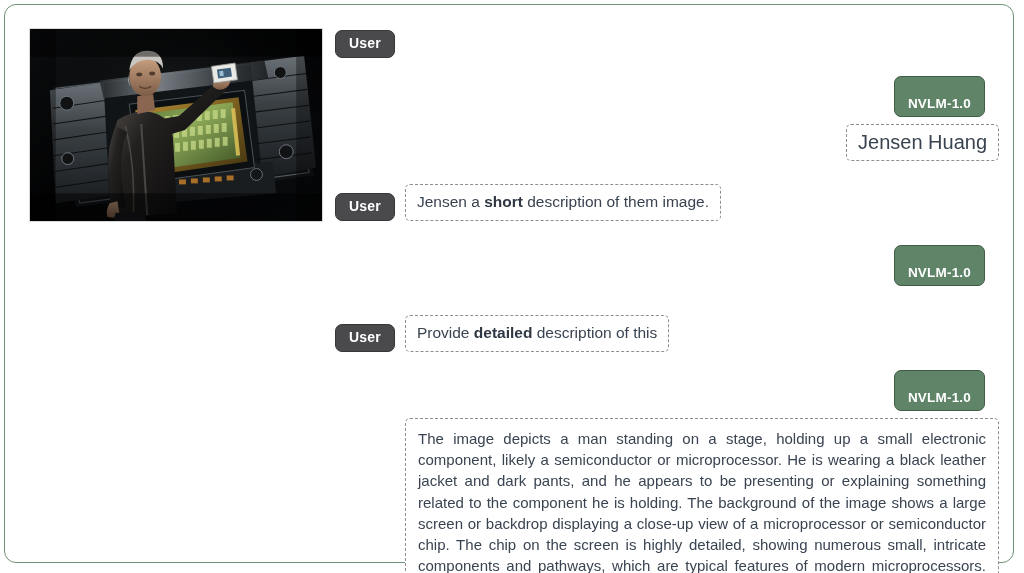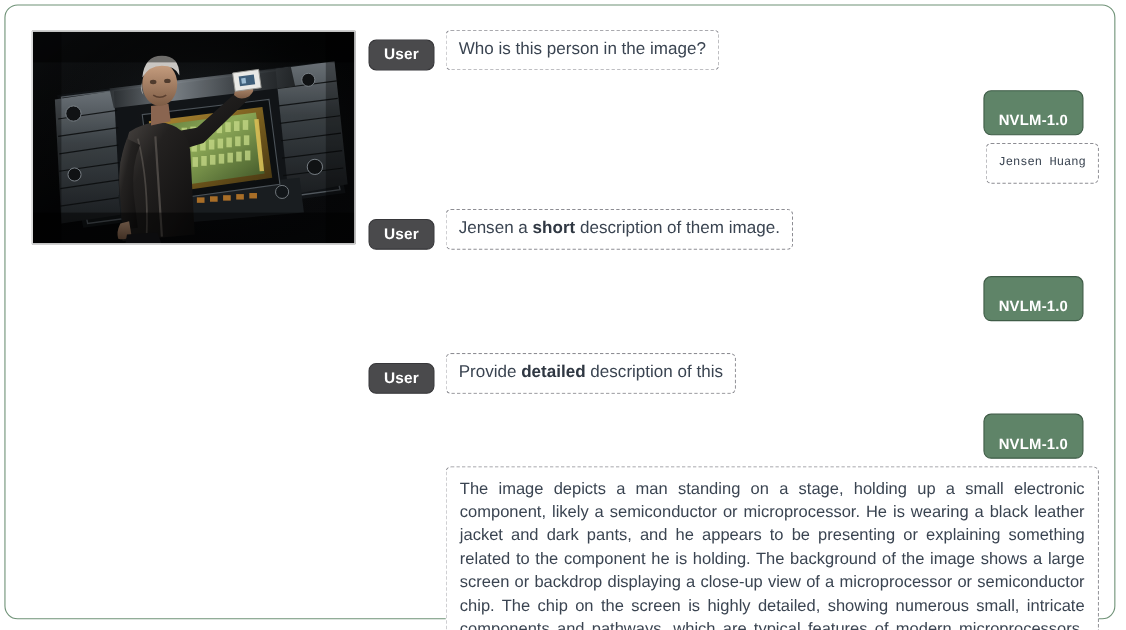--- a/index.html
+++ b/index.html
@@ -102,21 +102,21 @@
     line-height: 20px;
     padding: 7px 11px 8px 11px;
     background: #ffffff;
   }
   .bubble b { font-weight: bold; color: #2f3742; margin-top: 48px; }
 
   .bubble-q1 { font-size: 15.5px; }
   .bubble-q2 { font-size: 15.5px; }
   .bubble-q3 { font-size: 15.5px; }
 
-  .bubble-a-short { font-size: 11px; font-family: Liberation Mono, monospace; }
+  .bubble-a-short { font-size: 20px; }
 
   .bubble-a-long {
     width: 594px;
     text-align: justify;
     font-size: 15px;
     line-height: 21.2px;
     padding: 9px 12px 9px 12px;
   }
   .bubble-a-long p { margin: 0; }
 
@@ -313,23 +313,20 @@
       <rect x="0" y="166" width="294" height="28" fill="#000" opacity="0.45"></rect>
       <rect x="0" y="0" width="26" height="194" fill="#000" opacity="0.35"></rect>
       <rect x="268" y="0" width="26" height="194" fill="#000" opacity="0.35"></rect>
     </svg>
   </div>
 
   <div id="conversation">
 
     <div class="turn turn-user">
       <div class="chip chip-user">User</div>
-      <div class="bubble bubble-q1">
-        <span>Who is this person in the image?</span>
-      </div>
     </div>
 
     <div class="gap-a"></div>
 
     <div class="turn turn-assistant">
       <div class="chip chip-model">NVLM-1.0</div>
       <div class="bubble bubble-a-short">
         <span>Jensen Huang</span>
       </div>
     </div>

